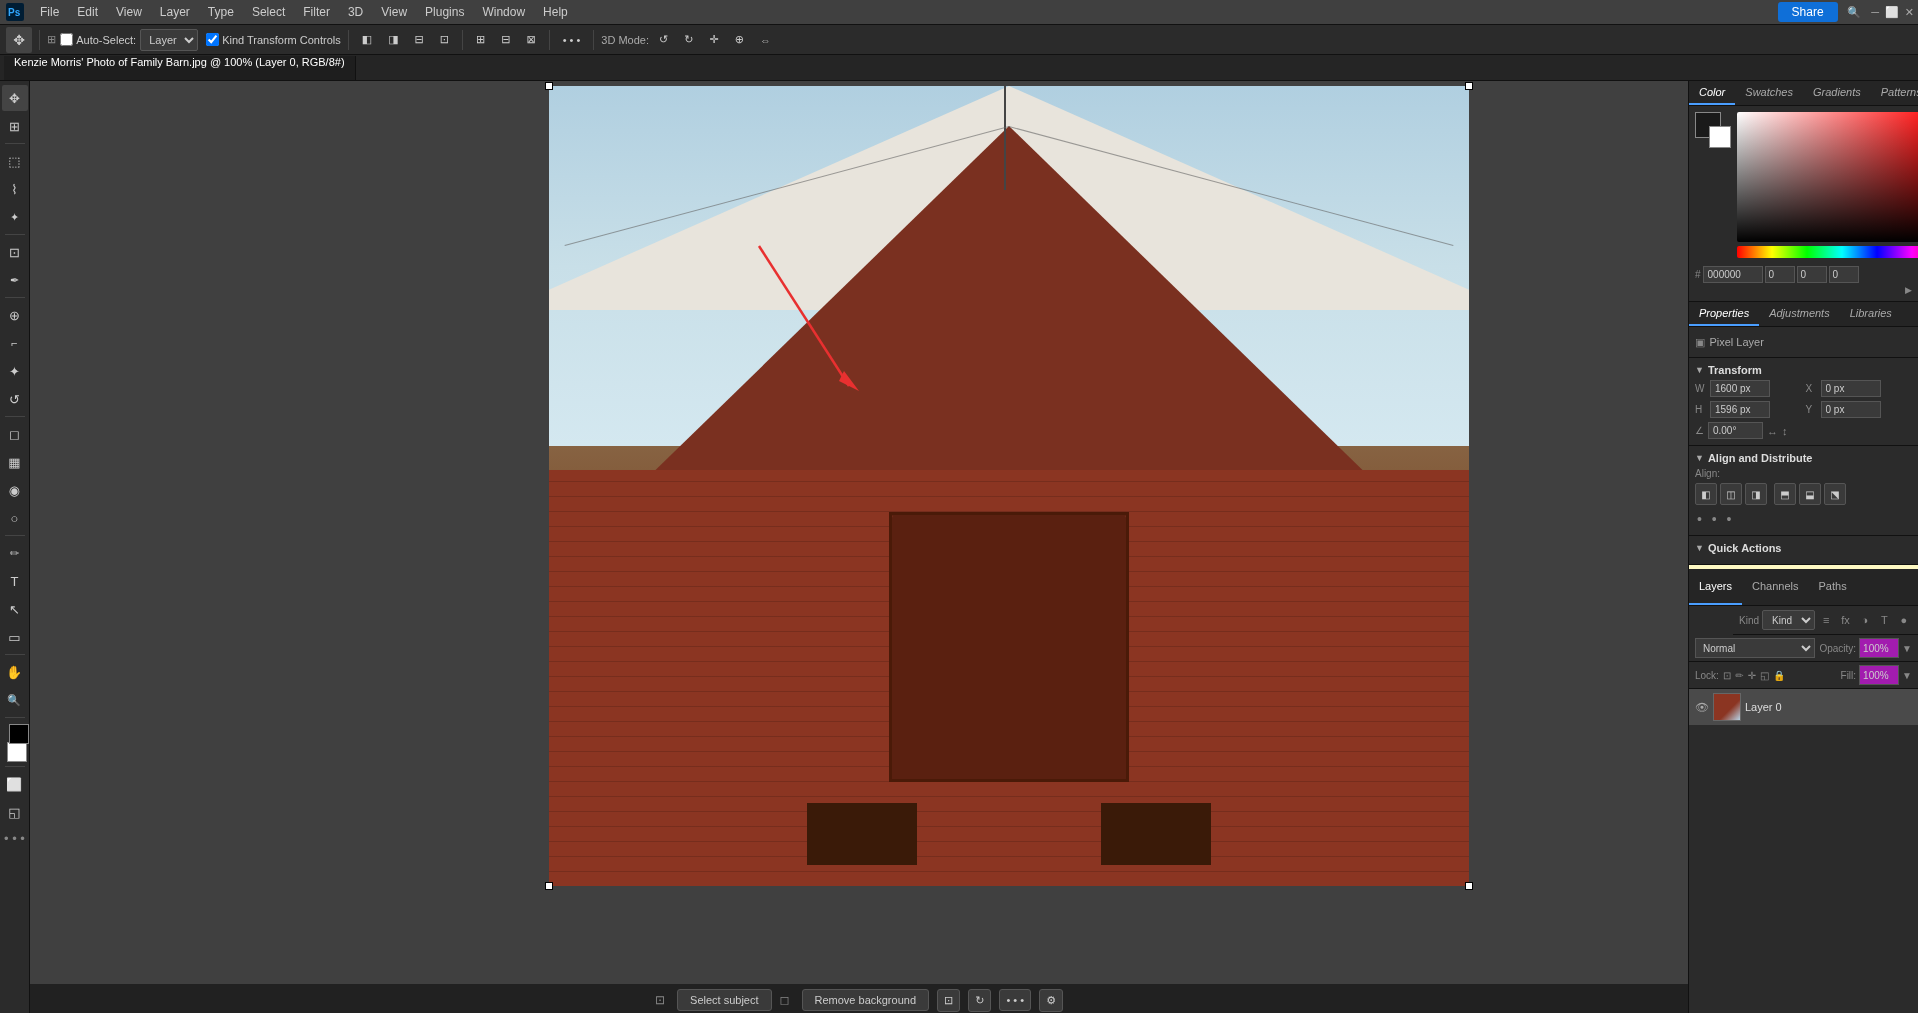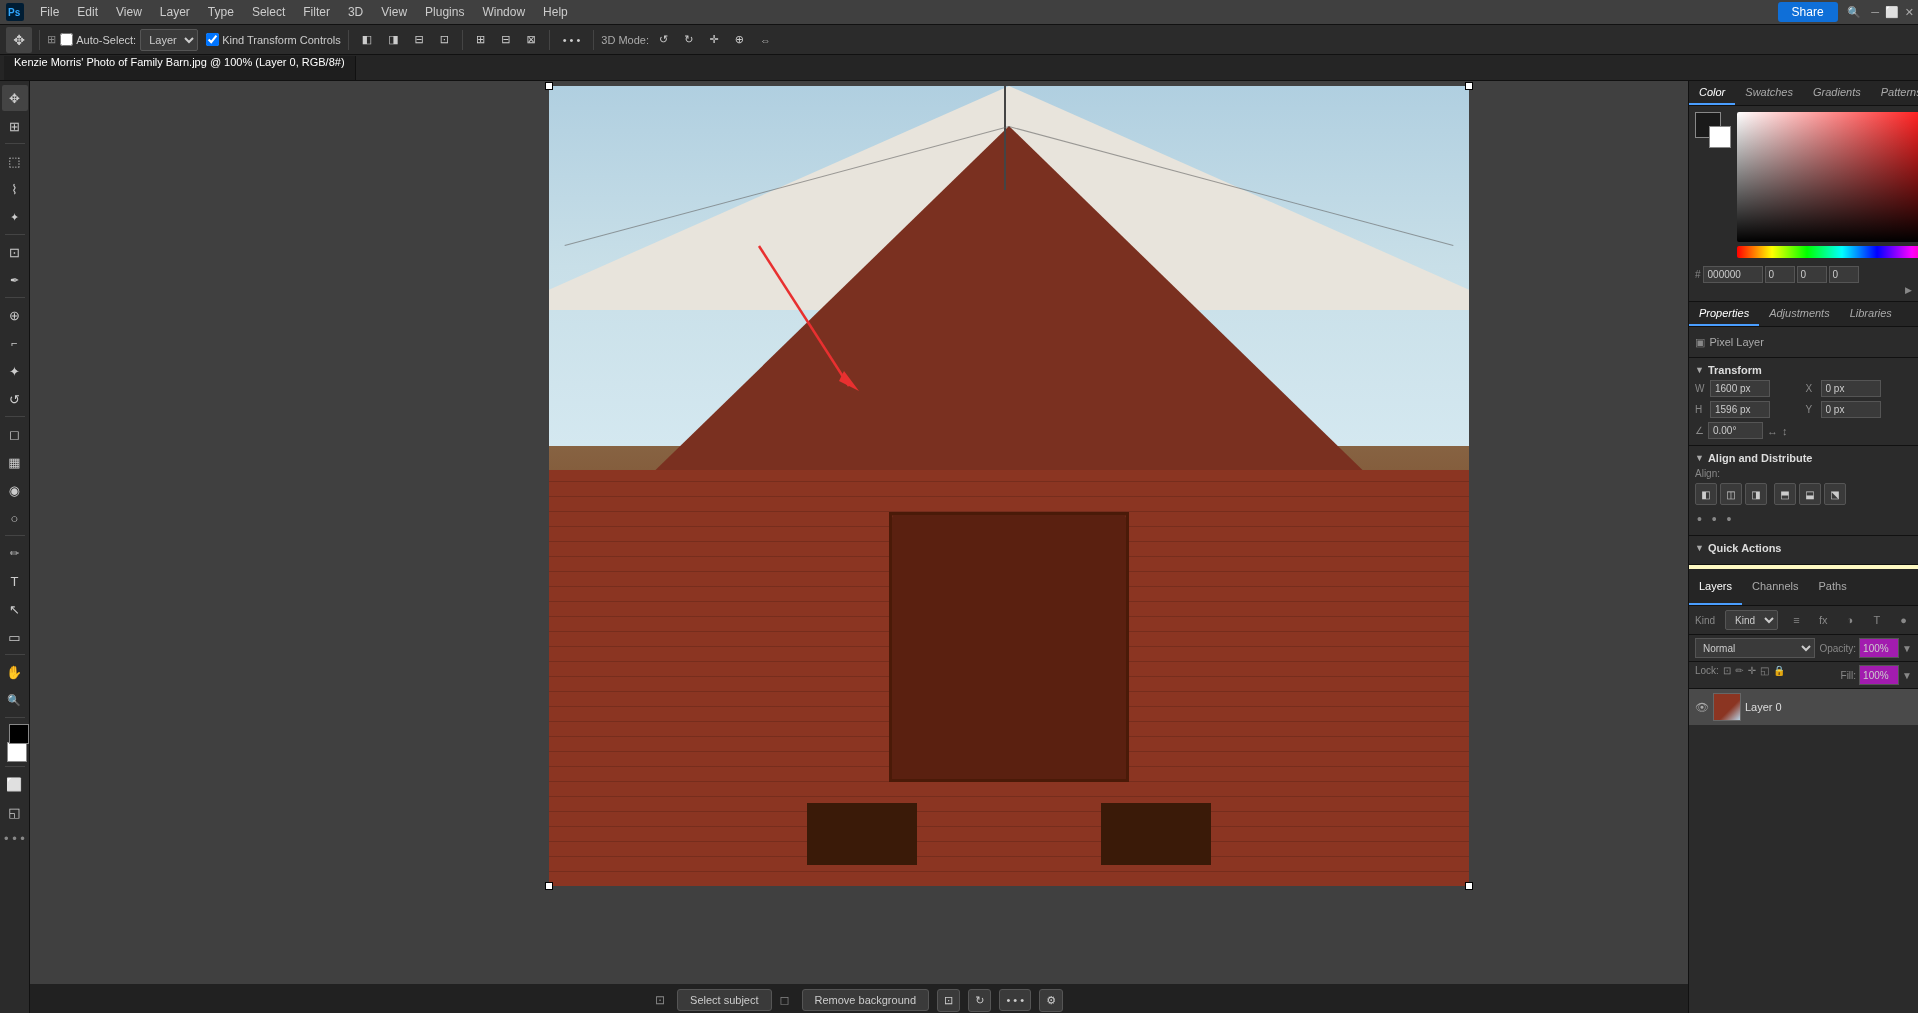--- a/index.html
+++ b/index.html
@@ -82,28 +82,28 @@
     .align-btn { width: 22px; height: 22px; background: #3a3a3a; border: 1px solid #555; color: #ccc; cursor: pointer; display: flex; align-items: center; justify-content: center; font-size: 10px; border-radius: 2px; }
 
     
     .quick-actions { padding: 6px; border-bottom: 1px solid #111; }
 
     
     .layers-section { padding: 0; flex: 1; }
     .layers-tabs { display: flex; background: #252525; border-bottom: 1px solid #111; }
     .layers-tab { padding: 11px 10px; font-size: 11px; color: #aaa; cursor: pointer; }
     .layers-tab.active { color: #fff; border-bottom: 2px solid #4a9eff; }
-    .layers-toolbar { display: flex; align-items: center; gap: 10px; padding: 4px 6px; background: #2b2b2b; border-bottom: 1px solid #111; }
+    .layers-toolbar { display: flex; align-items: center; gap: 3px; padding: 4px 6px; background: #2b2b2b; border-bottom: 1px solid #111; margin-left: 44px; }
     .layers-search { background: #3a3a3a; border: 1px solid #555; color: #ccc; height: 20px; padding: 1px 5px; font-size: 10px; flex: 1; border-radius: 2px; }
     .layers-icon-btn { width: 18px; height: 18px; background: transparent; border: none; color: #888; cursor: pointer; font-size: 11px; display: flex; align-items: center; justify-content: center; }
     .layers-mode-row { display: flex; align-items: center; gap: 4px; padding: 3px 6px; border-bottom: 1px solid #111; }
     .layers-mode-select { background: #3a3a3a; border: 1px solid #555; color: #ccc; height: 20px; padding: 1px 3px; font-size: 10px; flex: 1; }
     .layers-opacity { display: flex; align-items: center; gap: 3px; font-size: 10px; color: #888; }
     .opacity-input { background: #a21caf; border: 1px solid #555; color: #ccc; width: 40px; height: 20px; padding: 1px 3px; font-size: 10px; }
-    .layers-lock-row { display: flex; gap: 4px; padding: 3px 6px; border-bottom: 1px solid #111; font-size: 10px; color: #888; }
+    .layers-lock-row { display: flex; align-items: center; gap: 4px; padding: 3px 6px; border-bottom: 1px solid #111; font-size: 10px; color: #888; }
     .lock-icon { font-size: 10px; cursor: pointer; }
     .fill-row { display: flex; align-items: center; gap: 3px; margin-left: auto; }
     .layer-item { display: flex; align-items: center; gap: 4px; padding: 4px 6px; cursor: pointer; background: #4a4a4a; }
     .layer-eye { width: 14px; height: 14px; display: flex; align-items: center; justify-content: center; color: #aaa; font-size: 11px; cursor: pointer; }
     .layer-thumb { width: 28px; height: 28px; border: 1px solid #666; overflow: hidden; background: #555; }
     .layer-thumb-img { width: 100%; height: 100%; background: linear-gradient(135deg, #8b3522 60%, #b8d4e8 100%); }
     .layer-name { font-size: 11px; color: #ddd; flex: 1; }
 
     
     .tool-icon { font-size: 13px; }

